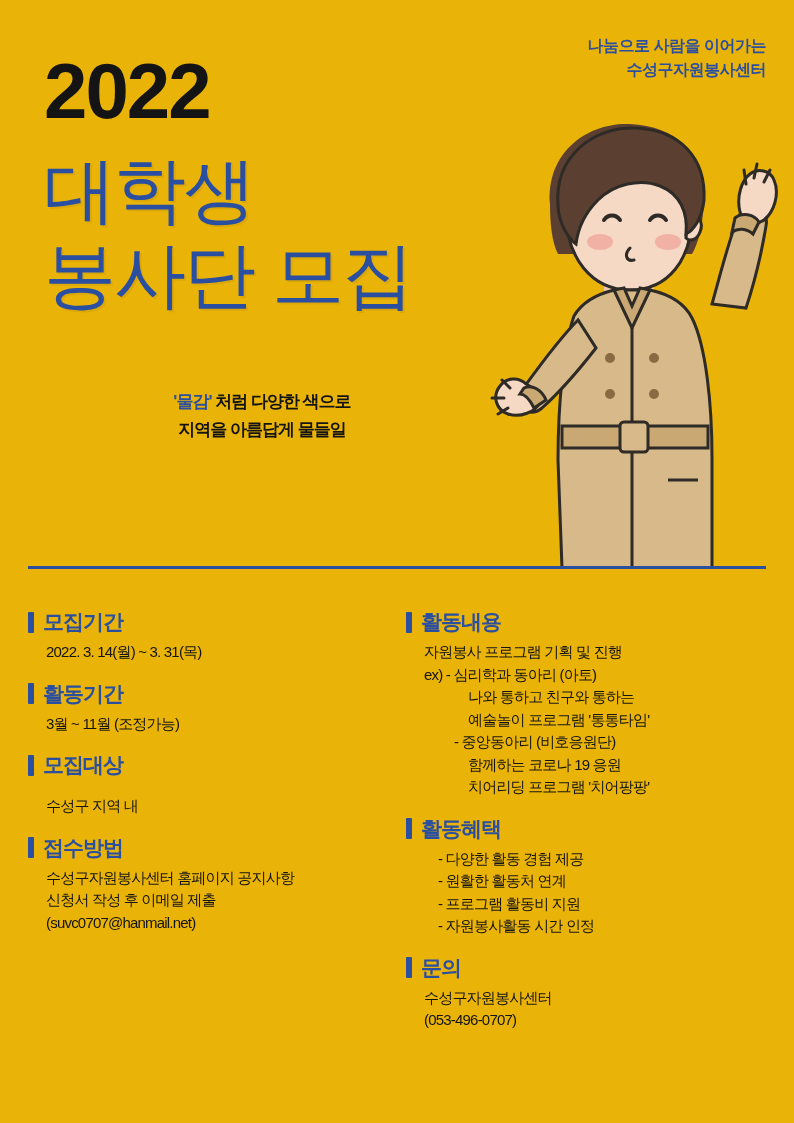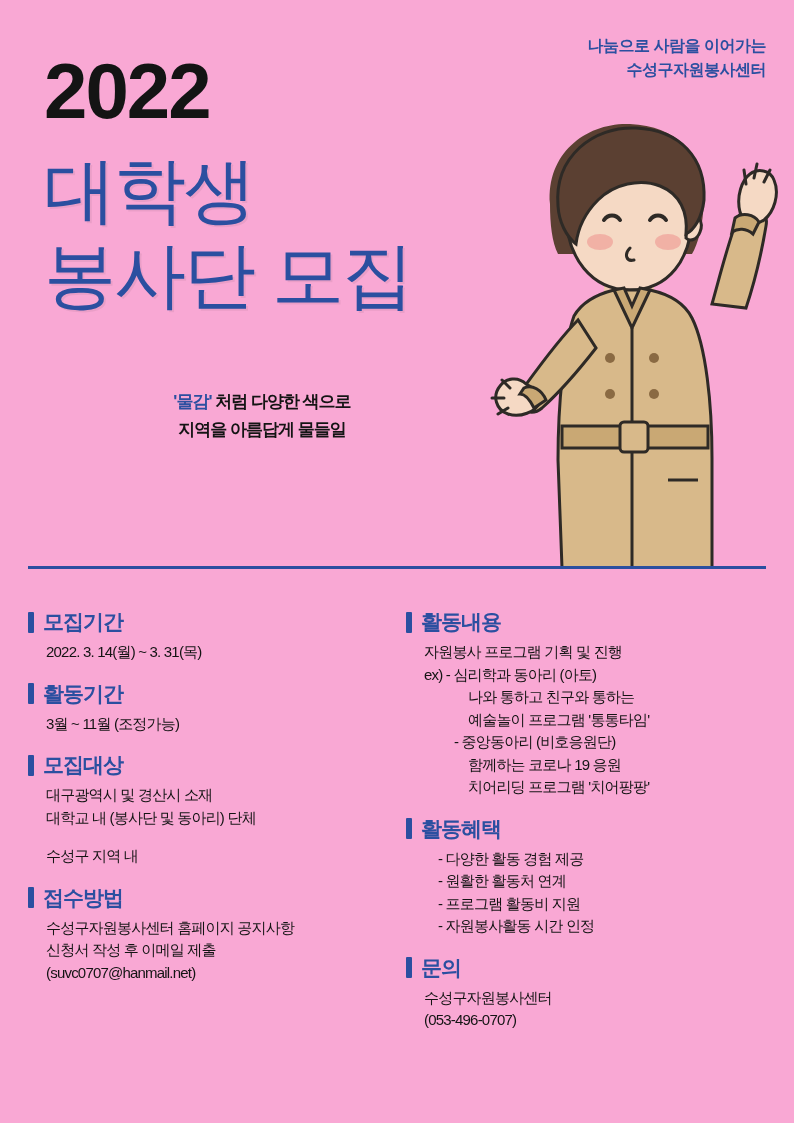--- a/index.html
+++ b/index.html
@@ -12,21 +12,21 @@
     background: #f7f4ec;
     font-family: "Liberation Sans", sans-serif;
     color: #1b1b1b;
     position: relative;
     overflow: hidden;
   }
   .poster {
     position: relative;
     width: 794px;
     height: 1123px;
-    background: #f9a8d4;
+    background: #eab308;
   }
 
   
   .org-tagline {
     position: absolute;
     top: 34px;
     right: 28px;
     text-align: right;
     color: #2b4fa0;
     font-weight: bold;
@@ -231,24 +231,20 @@
         </div>
         <div class="sec-body">
           <span class="ln">3월 ~ 11월 (조정가능)</span>
         </div>
       </div>
 
       <div class="section">
         <div class="sec-head">
           <span class="bar"></span>
           <span class="sec-title">모집대상</span>
-        </div>
-        <div class="sec-body">
-          <span class="ln">대구광역시 및 경산시 소재</span>
-          <span class="ln">대학교 내 (봉사단 및 동아리) 단체</span>
         </div>
       </div>
 
       <div class="section">
         <div class="sec-body">
           <span class="ln">수성구 지역 내</span>
         </div>
       </div>
 
       <div class="section">

